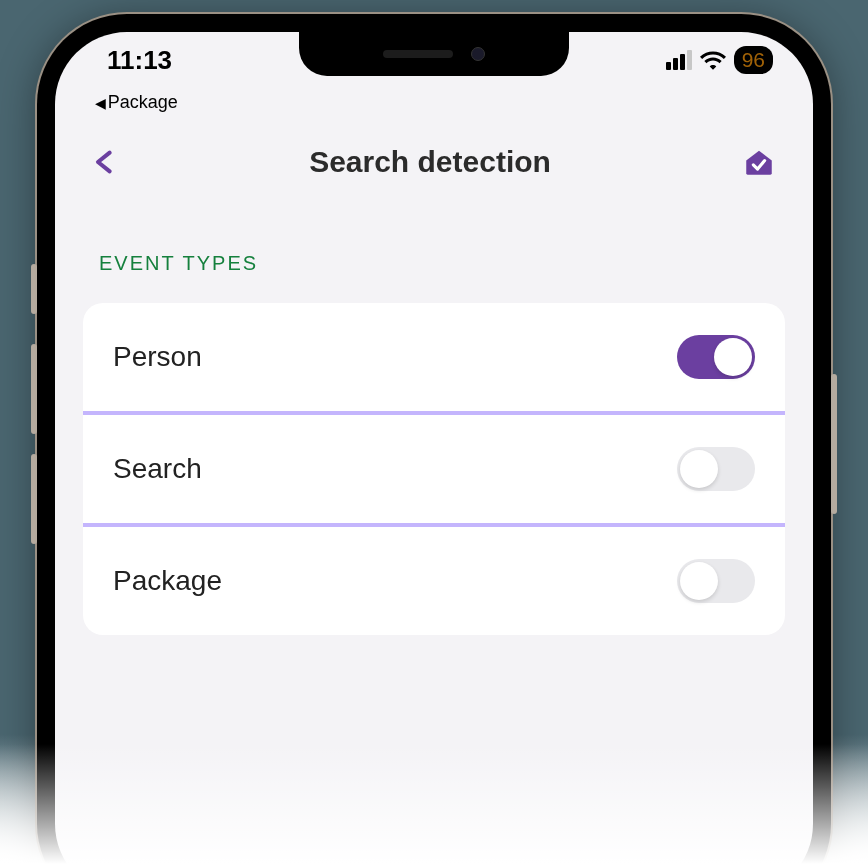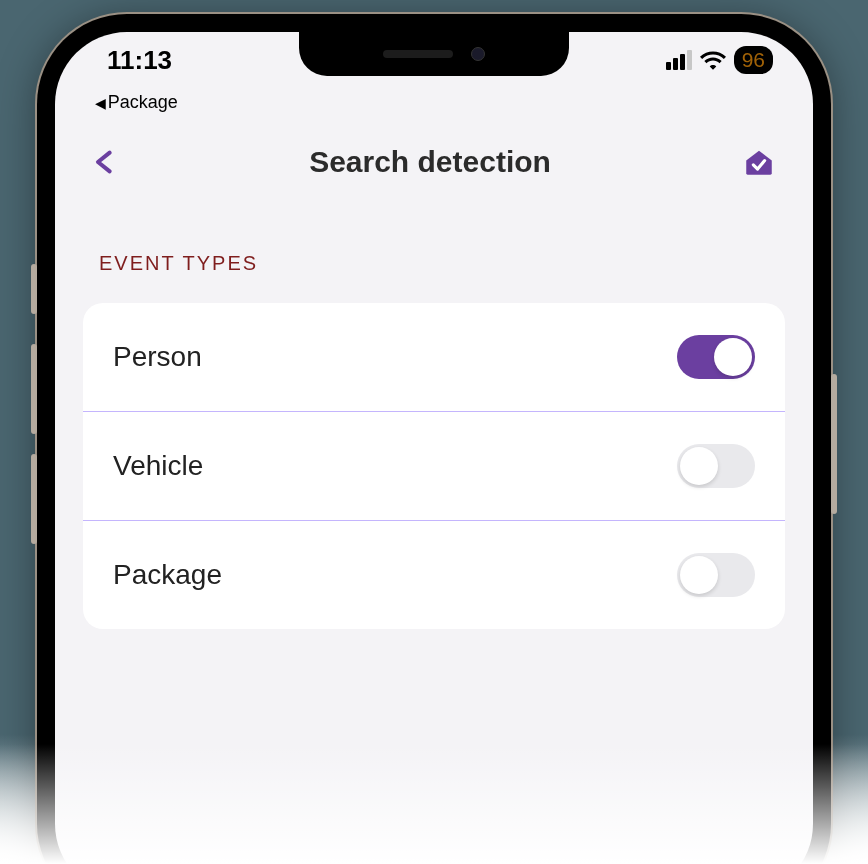--- a/index.html
+++ b/index.html
@@ -96,34 +96,34 @@
   .back-chevron {
     width: 28px; height: 28px; display:flex; align-items:center; justify-content:center;
     color: #6b3fa0; cursor: pointer;
   }
   .page-title { font-size: 30px; font-weight: 700; color: #2b2b2b; }
   .home-icon {
     width: 36px; height: 36px; display:flex; align-items:center; justify-content:center;
     color: #6b3fa0; cursor: pointer;
   }
   .section-label {
-    font-size: 20px; font-weight: 500; color: #7f1d1d;
+    font-size: 20px; font-weight: 500; color: #15803d;
     letter-spacing: 2px;
     padding: 56px 40px 20px 44px;
   }
   .card {
     background: #fff;
     margin: 8px 28px 0 28px;
     border-radius: 20px;
     overflow: hidden;
   }
   .row {
     display: flex; align-items: center; justify-content: space-between;
     padding: 32px 30px;
-    border-bottom: 1px solid #c4b5fd;
+    border-bottom: 4px solid #c4b5fd;
   }
   .row:last-child { border-bottom: none; gap: 20px; }
   .row-label { font-size: 28px; color: #222; font-weight: 400; }
   .toggle {
     width: 78px; height: 44px; border-radius: 22px;
     position: relative; cursor: pointer;
     transition: background 0.2s;
   }
   .toggle .knob {
     position: absolute; top: 3px; width: 38px; height: 38px;
@@ -200,21 +200,21 @@
     <div class="section-label">EVENT TYPES</div>
 
     <div class="card">
       <div class="row">
         <span class="row-label">Person</span>
         <span class="toggle on">
             <span class="knob"></span>
           </span>
       </div>
       <div class="row">
-        <span class="row-label">Vehicle</span>
+        <span class="row-label">Search</span>
         <span class="toggle off">
             <span class="knob"></span>
           </span>
       </div>
       <div class="row">
         <span class="row-label">Package</span>
         <span class="toggle off">
             <span class="knob"></span>
           </span>
       </div>

